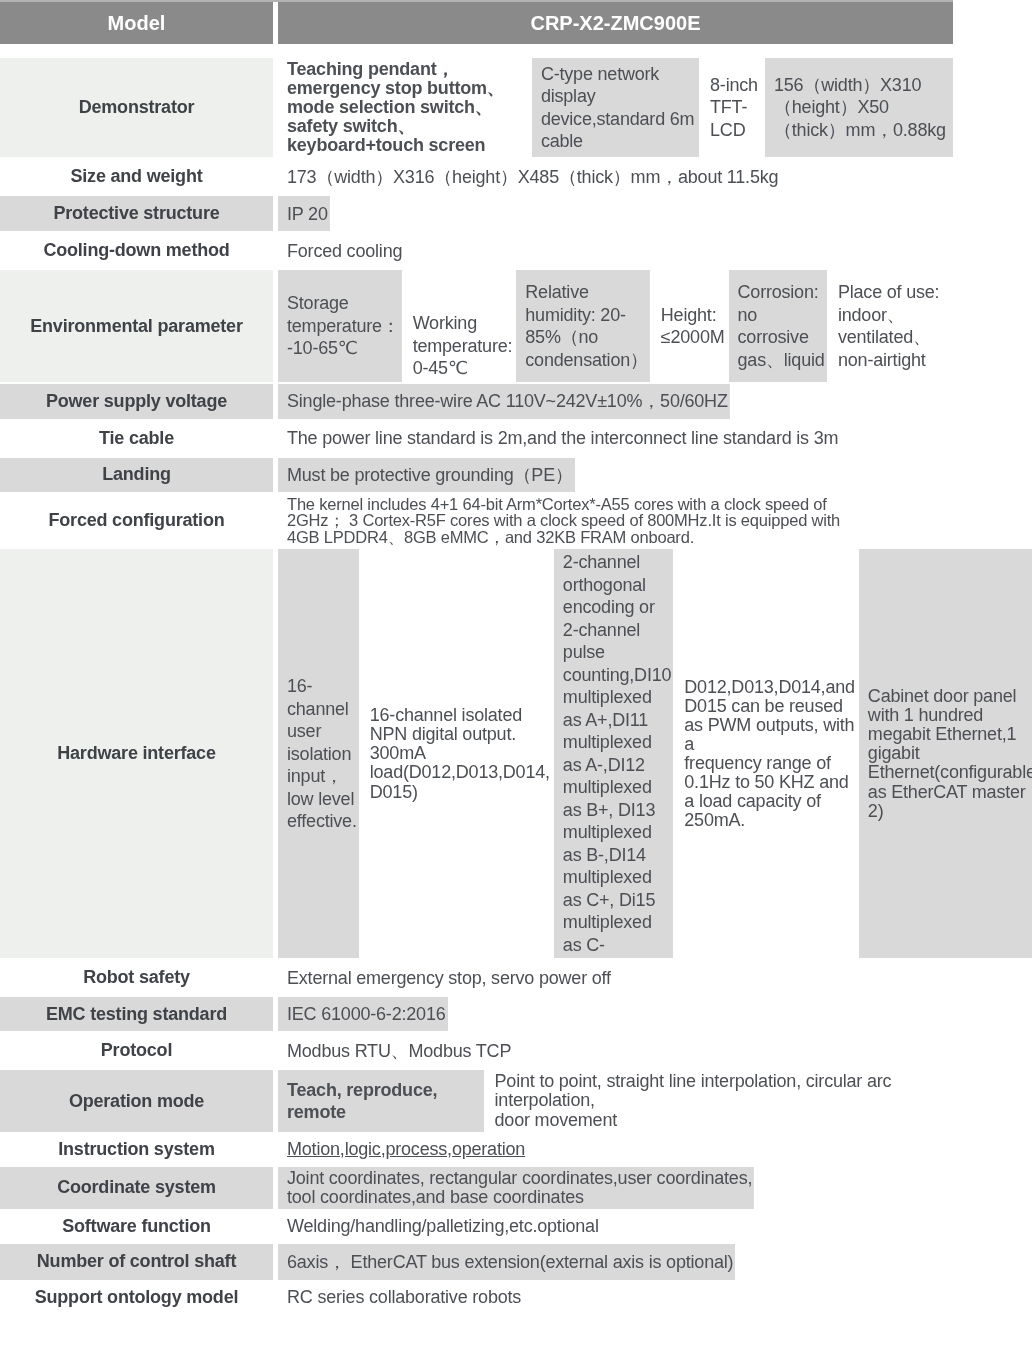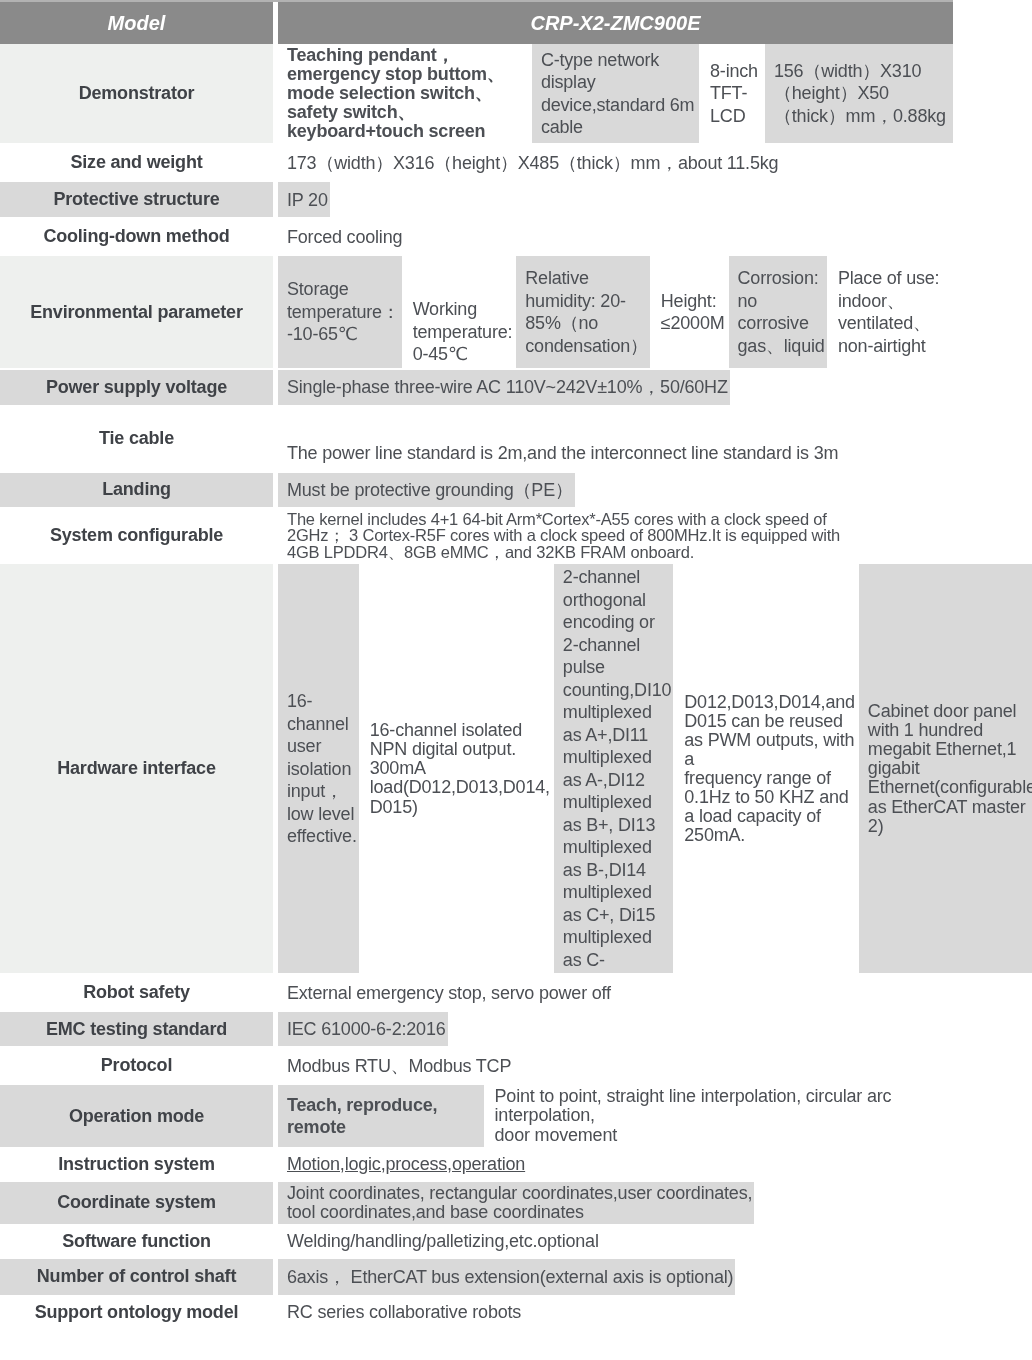--- a/index.html
+++ b/index.html
@@ -1,18 +1,18 @@
 <!DOCTYPE html>
 <html><head>
 <meta charset="utf-8">
 <style>
   html,body{margin:0;padding:0;background:#ffffff;}
   body{width:1032px;height:1360px;font-family:"Liberation Sans","DejaVu Sans",sans-serif;overflow:hidden;}
   .spec-table{width:953px;}
-  .thead{display:flex;border-top:2px solid #b2b2b2;margin-bottom:0;font-style:italic;}
+  .thead{display:flex;border-top:2px solid #b2b2b2;margin-bottom:14px;}
   .hcell{background:#8a8a8a;color:#ffffff;font-weight:bold;font-size:20px;
          display:flex;align-items:center;justify-content:center;height:42px;}
   .hcell.hl{width:273px;margin-right:5px;}
   .hcell.hv{flex:1;}
   .groups{display:flex;flex-direction:column;gap:2px;}
   .group{display:flex;}
   .glabel{width:273px;margin-right:5px;flex:0 0 auto;display:flex;align-items:center;justify-content:center;
           font-weight:bold;font-size:18px;color:#3f4247;text-align:center;letter-spacing:-0.2px;}
   .gitems{flex:1;display:flex;flex-direction:row;gap:2px;}
   .item{display:flex;align-items:center;padding:2px 2px 2px 9px;font-size:18px;color:#4c4f54;
@@ -89,33 +89,33 @@
   <div class="group">
     <div class="glabel bg-gray">Power supply voltage</div>
     <div class="gitems">
   <div class="item bg-gray" style="min-height: 35px;">Single-phase three-wire AC 110V~242V±10%，50/60HZ</div>
 </div>
   </div>
 
   <div class="group">
     <div class="glabel bg-white">Tie cable</div>
     <div class="gitems">
-  <div class="item bg-white" style="min-height: 35px; margin-top: 29px;">The power line standard is 2m,and the interconnect line standard is 3m</div>
+  <div class="item bg-white" style="min-height: 35px;">The power line standard is 2m,and the interconnect line standard is 3m</div>
 </div>
   </div>
 
   <div class="group">
     <div class="glabel bg-gray">Landing</div>
     <div class="gitems">
   <div class="item bg-gray" style="min-height: 34px;">Must be protective grounding（PE）</div>
 </div>
   </div>
 
   <div class="group">
-    <div class="glabel bg-white">System configurable</div>
+    <div class="glabel bg-white">Forced configuration</div>
     <div class="gitems">
   <div class="item bg-white compact" style="min-height: 46px;">The kernel includes 4+1 64-bit Arm*Cortex*-A55 cores with a clock speed of
 2GHz； 3 Cortex-R5F cores with a clock speed of 800MHz.It is equipped with
 4GB LPDDR4、8GB eMMC，and 32KB FRAM onboard.</div>
 </div>
   </div>
 
   <div class="group">
     <div class="glabel bg-light">Hardware interface</div>
     <div class="gitems">

